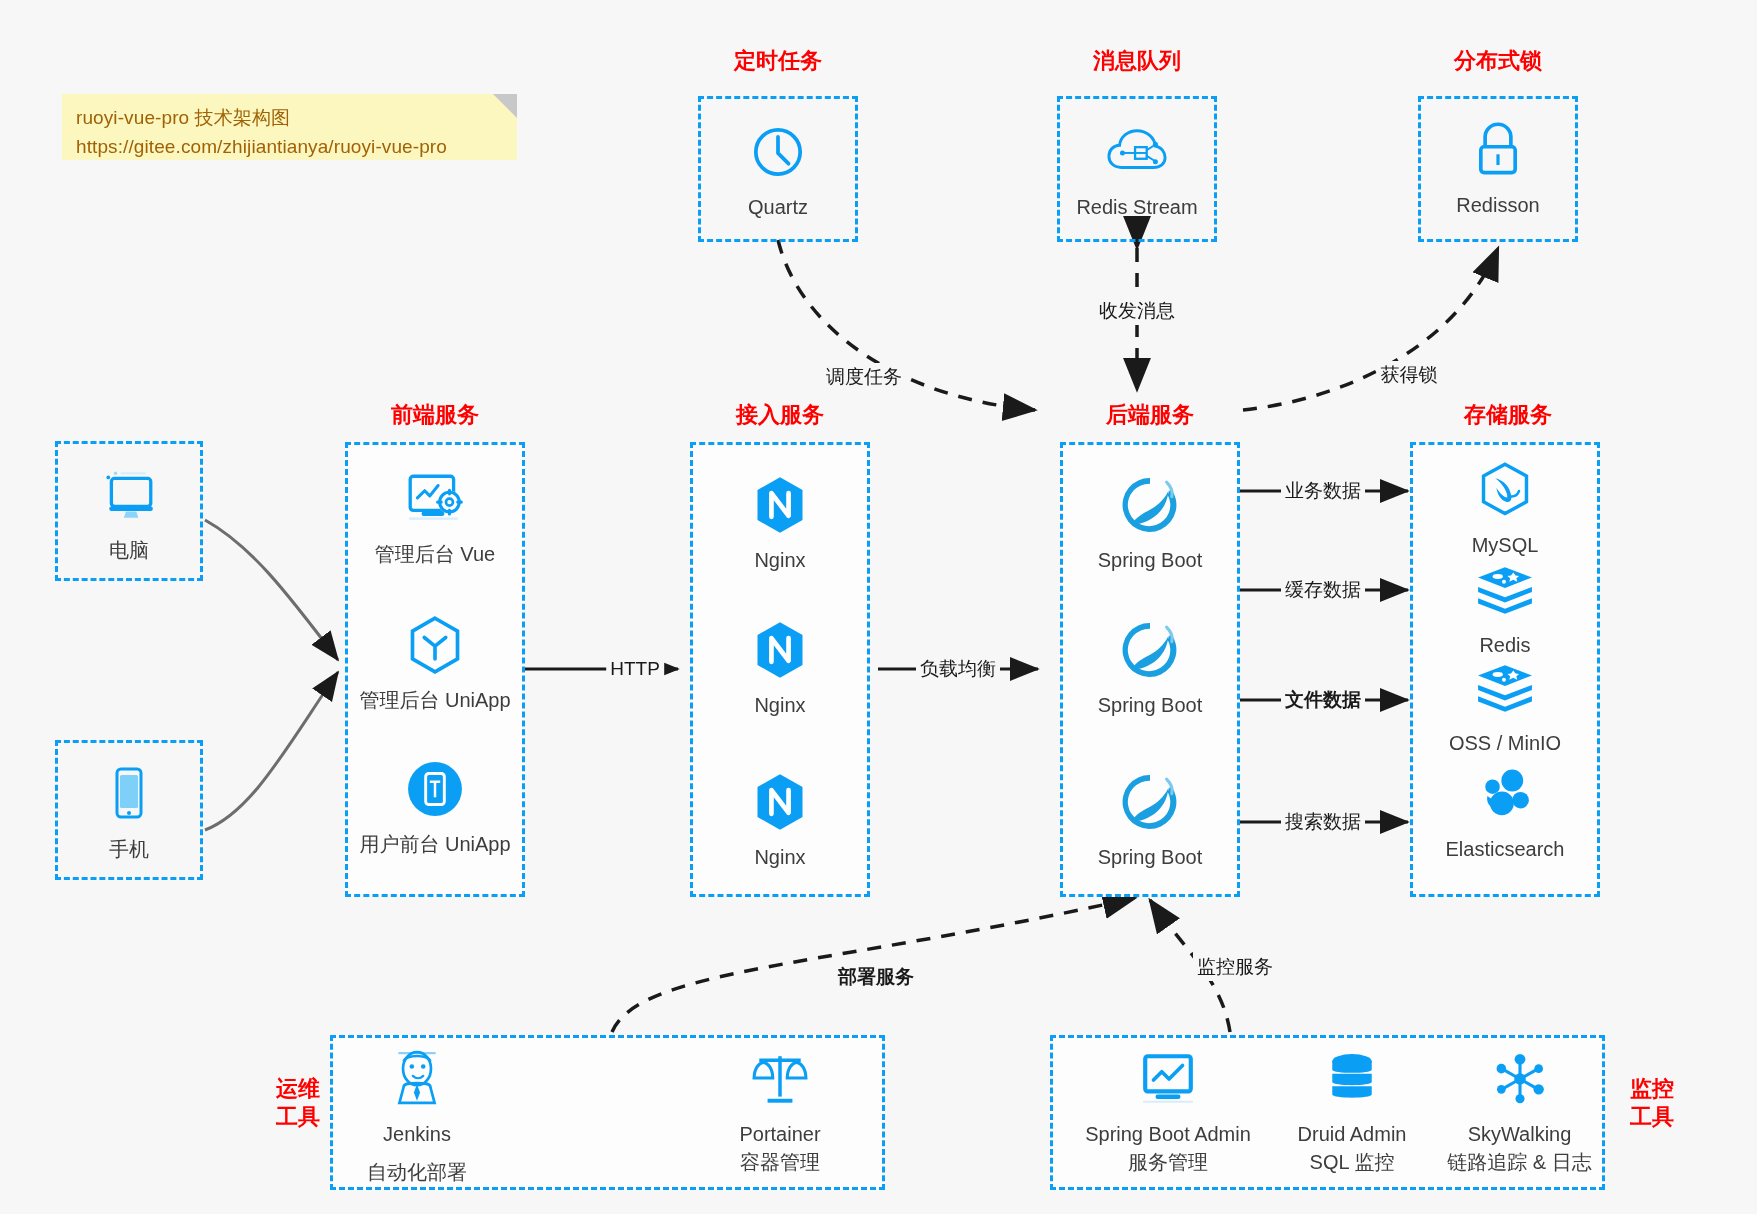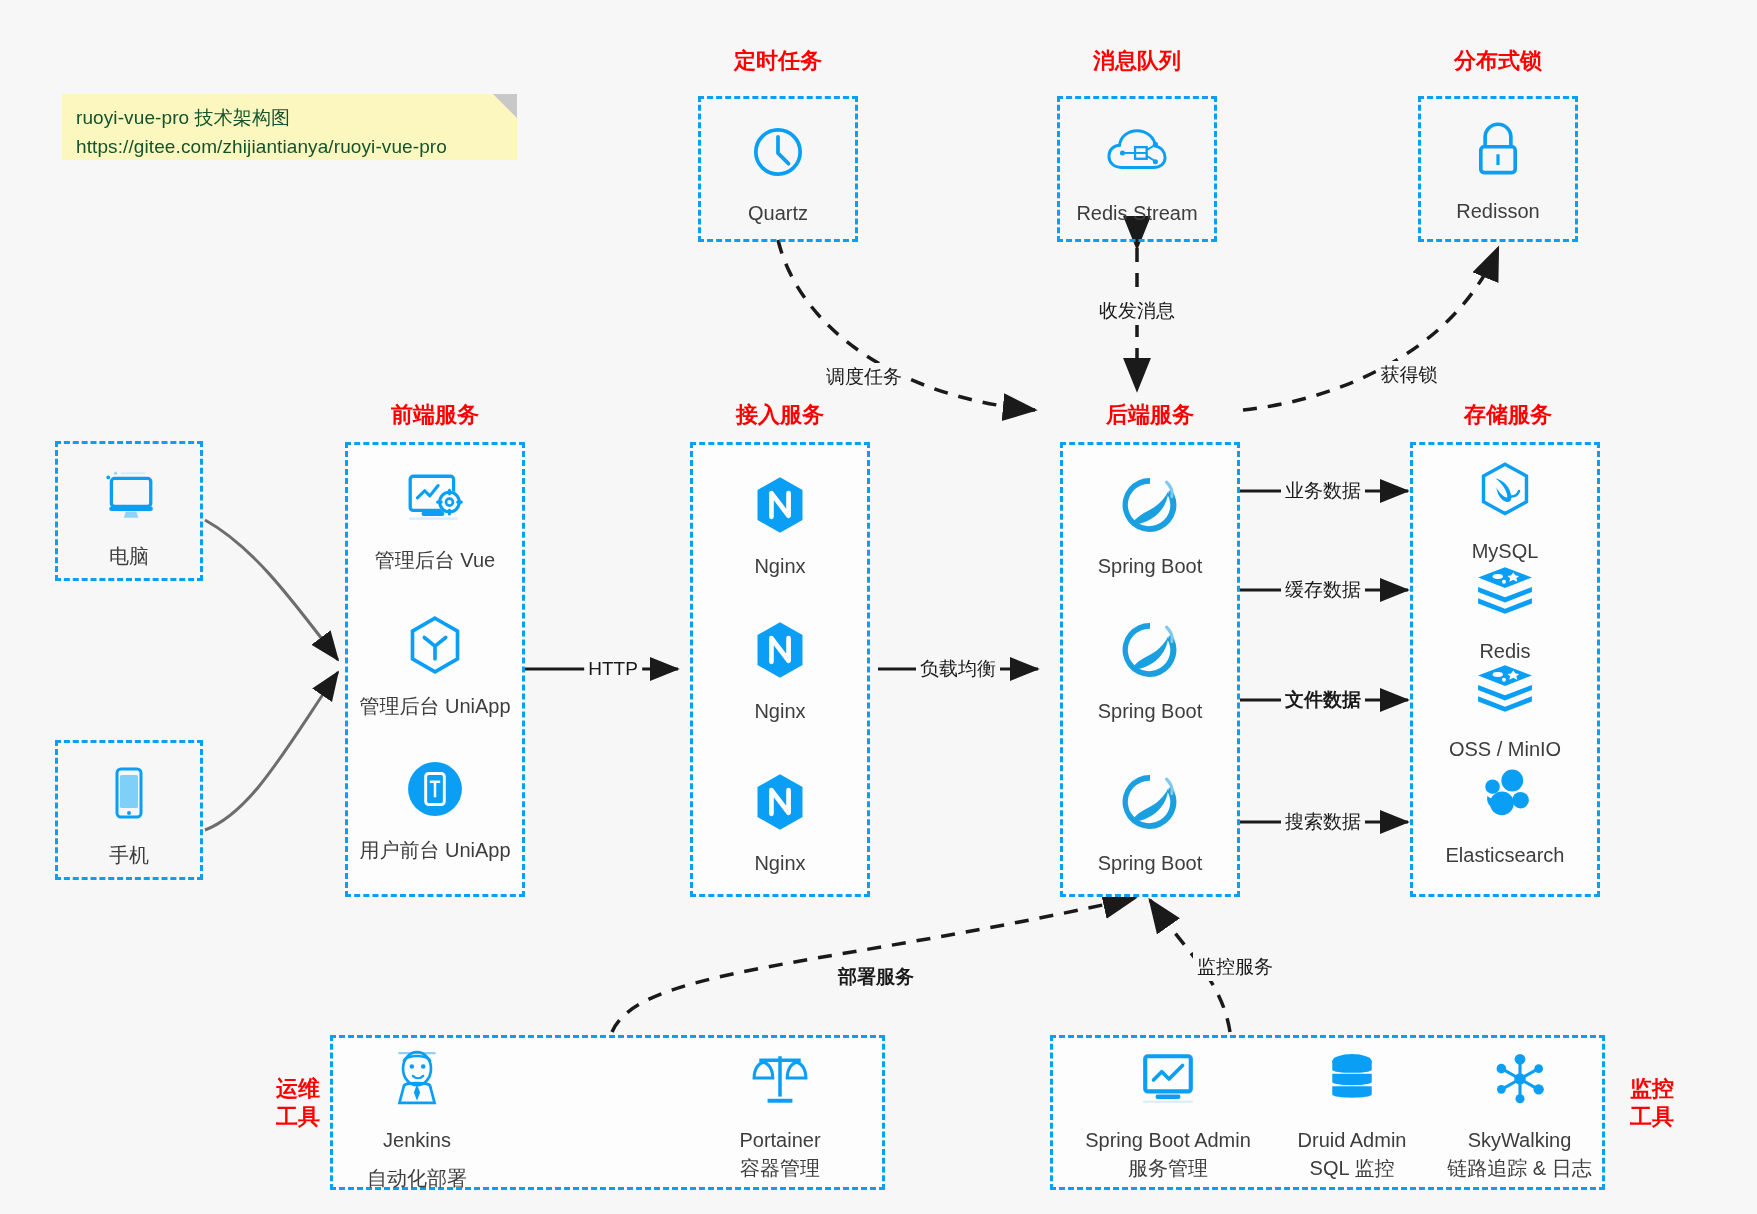--- a/index.html
+++ b/index.html
@@ -10,21 +10,21 @@
     position:relative;overflow:hidden;
   }
   .canvas{position:absolute;inset:0;}
   svg.edges{position:absolute;left:0;top:0;width:1757px;height:1214px;pointer-events:none;}
 
   
   .note{
     position:absolute;left:62px;top:94px;width:455px;height:66px;
     background:#fbf7bf;
     box-sizing:border-box;padding:10px 14px 0 14px;
-    font-size:19px;color:#14532d;line-height:1.5;
+    font-size:19px;color:#a16207;line-height:1.5;
     letter-spacing:.1px;
   }
   .note .fold{
     position:absolute;right:0;top:0;width:0;height:0;
     border-left:24px solid transparent;border-top:24px solid #c8c8c8;
   }
 
   
   .grp{
     position:absolute;box-sizing:border-box;
@@ -33,21 +33,21 @@
   .grp-title{
     position:absolute;color:#ff0000;font-weight:bold;font-size:22px;
     white-space:nowrap;text-align:center;
   }
   .grp-title.side{line-height:1.25;}
 
   
   .node{position:absolute;text-align:center;width:160px;}
   .node .ico{height:64px;display:flex;align-items:center;justify-content:center;}
   .node .lbl{
-    margin-top:16px;font-size:20px;color:#3d3d3d;white-space:nowrap;line-height:1.3;
+    margin-top:10px;font-size:20px;color:#3d3d3d;white-space:nowrap;line-height:1.3;
   }
 
   
   .elabel{
     position:absolute;font-size:19px;color:#1a1a1a;background:#f7f7f7;
     padding:1px 4px;white-space:nowrap;transform:translate(-50%,-50%);
   }
 </style>
 </head>
 <body>
@@ -80,21 +80,21 @@
 
     <line x1="1137" y1="248" x2="1137" y2="390" stroke="#1a1a1a" stroke-width="3.5" stroke-dasharray="14,11" marker-start="url(#arrowD)" marker-end="url(#arrowD)"></line>
 
     <path d="M1243,410 C1340,400 1455,350 1498,248" stroke="#1a1a1a" stroke-width="3.5" fill="none" stroke-dasharray="14,11" marker-end="url(#arrowD)"></path>
 
     <path d="M612,1032 C640,968 820,968 1135,898" stroke="#1a1a1a" stroke-width="3.5" fill="none" stroke-dasharray="14,11" marker-end="url(#arrowD)"></path>
 
     <path d="M1230,1032 C1222,980 1185,950 1150,900" stroke="#1a1a1a" stroke-width="3.5" fill="none" stroke-dasharray="14,11" marker-end="url(#arrowD)"></path>
   </svg>
 
-  <div class="elabel" style="left:613px;top:669px;">HTTP</div>
+  <div class="elabel" style="left:635px;top:669px;">HTTP</div>
   <div class="elabel" style="left:958px;top:669px;">负载均衡</div>
   <div class="elabel" style="left:1323px;top:491px;font-family:Liberation Serif, serif;">业务数据</div>
   <div class="elabel" style="left:1323px;top:590px;">缓存数据</div>
   <div class="elabel" style="left:1323px;top:700px;font-weight:bold;">文件数据</div>
   <div class="elabel" style="left:1323px;top:822px;">搜索数据</div>
   <div class="elabel" style="left:864px;top:377px;">调度任务</div>
   <div class="elabel" style="left:1137px;top:311px;">收发消息</div>
   <div class="elabel" style="left:1409px;top:375px;">获得锁</div>
   <div class="elabel" style="left:876px;top:977px;font-weight:bold;">部署服务</div>
   <div class="elabel" style="left:1235px;top:967px;">监控服务</div>

